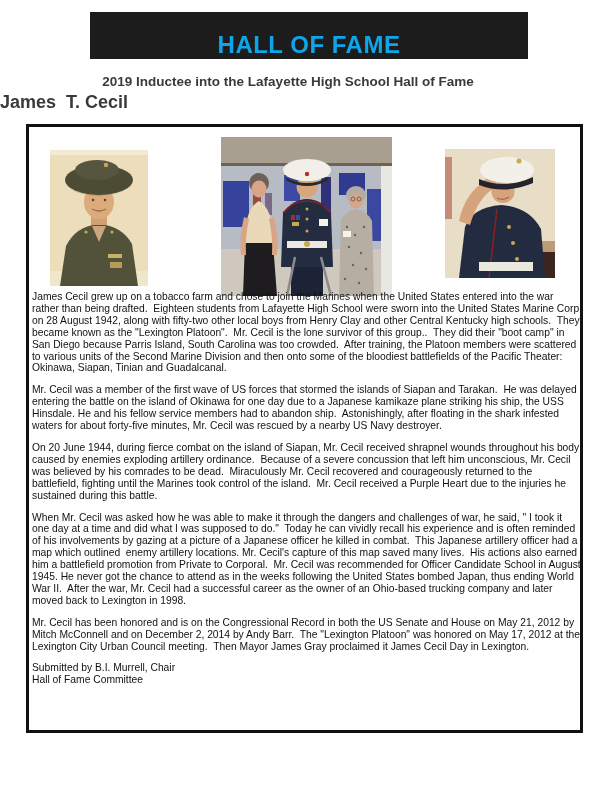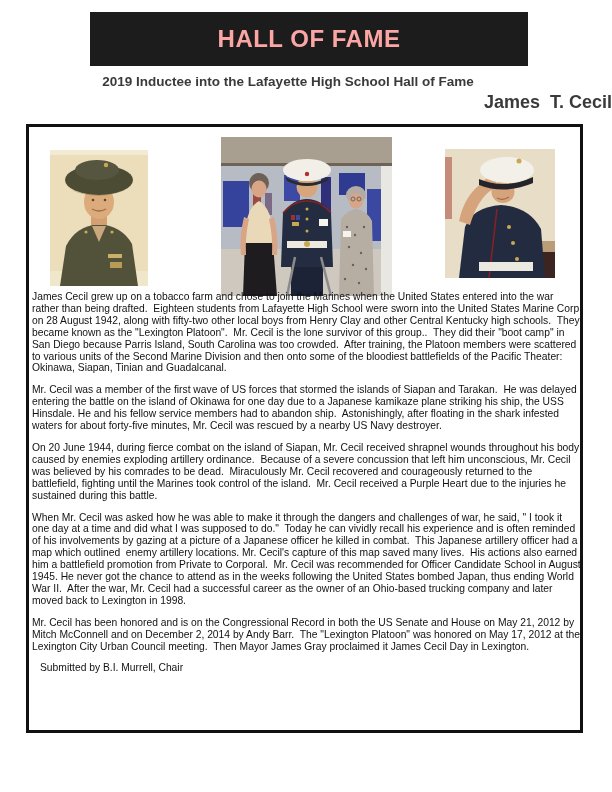--- a/index.html
+++ b/index.html
@@ -1,51 +1,51 @@
 <!DOCTYPE html>
 <html><head>
 <meta charset="utf-8">
 <style>
   html,body{margin:0;padding:0;background:#ffffff;}
   .page{
     position:relative;width:612px;height:792px;background:#ffffff;
     font-family:"Liberation Sans", sans-serif;overflow:hidden;
   }
   .banner{
-    position:absolute;left:90px;top:12px;width:438px;height:54px;
-    background:#1c1c1c;color:#fca5a5;display:flex;align-items:center;justify-content:center;
+    position:absolute;left:90px;top:12px;width:438px;height:47px;
+    background:#1c1c1c;color:#0ea5e9;display:flex;align-items:flex-end;justify-content:center;
   }
   .banner-title{
     font-size:24px;font-weight:bold;letter-spacing:0.5px;white-space:pre;
   }
   .subtitle{
     position:absolute;left:0;top:74px;width:576px;text-align:center;
     font-size:13.5px;font-weight:bold;color:#3a3a3a;white-space:pre;
   }
   .inductee-name{
-    position:absolute;left:0;top:92px;width:612px;text-align:right;
+    position:absolute;left:0;top:92px;width:612px;text-align:left;
     font-size:18px;font-weight:bold;color:#3a3a3a;white-space:pre;
   }
   .frame{
     position:absolute;left:26px;top:124px;width:551px;height:603px;
     border:3px solid #111111;background:#ffffff;
   }
   .photo{position:absolute;}
   .photo svg{display:block;width:100%;height:100%;}
   .photo-1{left:50px;top:150px;width:98px;height:136px;}
   .photo-2{left:221px;top:137px;width:171px;height:159px;}
   .photo-3{left:445px;top:149px;width:110px;height:129px;}
   .article{
     position:absolute;left:32px;top:291px;width:549px;
     font-size:10.3px;line-height:11.9px;color:#111111;
   }
   .article p{
     margin:0 0 10px 0;white-space:pre-wrap;
   }
-  .signature p{margin:8px;white-space:pre-wrap;}
+  .signature p{margin:0;white-space:pre-wrap;}
 </style>
 </head>
 <body>
 
 <div class="page">
 
   <div class="banner">
     <span class="banner-title">HALL OF FAME</span>
   </div>
 
@@ -164,16 +164,17 @@
   </div>
 
   <div class="article">
     <p>James Cecil grew up on a tobacco farm and chose to join the Marines when the United States entered into the war rather than being drafted.  Eighteen students from Lafayette High School were sworn into the United States Marine Corp on 28 August 1942, along with fifty-two other local boys from Henry Clay and other Central Kentucky high schools.  They became known as the "Lexington Platoon".  Mr. Cecil is the lone survivor of this group..  They did their "boot camp" in San Diego because Parris Island, South Carolina was too crowded.  After training, the Platoon members were scattered to various units of the Second Marine Division and then onto some of the bloodiest battlefields of the Pacific Theater: Okinawa, Siapan, Tinian and Guadalcanal.</p>
     <p>Mr. Cecil was a member of the first wave of US forces that stormed the islands of Siapan and Tarakan.  He was delayed entering the battle on the island of Okinawa for one day due to a Japanese kamikaze plane striking his ship, the USS Hinsdale. He and his fellow service members had to abandon ship.  Astonishingly, after floating in the shark infested waters for about forty-five minutes, Mr. Cecil was rescued by a nearby US Navy destroyer.</p>
     <p>On 20 June 1944, during fierce combat on the island of Siapan, Mr. Cecil received shrapnel wounds throughout his body caused by enemies exploding artillery ordinance.  Because of a severe concussion that left him unconscious, Mr. Cecil was believed by his comrades to be dead.  Miraculously Mr. Cecil recovered and courageously returned to the battlefield, fighting until the Marines took control of the island.  Mr. Cecil received a Purple Heart due to the injuries he sustained during this battle.</p>
     <p>When Mr. Cecil was asked how he was able to make it through the dangers and challenges of war, he said, " I took it one day at a time and did what I was supposed to do."  Today he can vividly recall his experience and is often reminded of his involvements by gazing at a picture of a Japanese officer he killed in combat.  This Japanese artillery officer had a map which outlined  enemy artillery locations. Mr. Cecil's capture of this map saved many lives.  His actions also earned him a battlefield promotion from Private to Corporal.  Mr. Cecil was recommended for Officer Candidate School in August 1945. He never got the chance to attend as in the weeks following the United States bombed Japan, thus ending World War II.  After the war, Mr. Cecil had a successful career as the owner of an Ohio-based trucking company and later moved back to Lexington in 1998.</p>
     <p>Mr. Cecil has been honored and is on the Congressional Record in both the US Senate and House on May 21, 2012 by Mitch McConnell and on December 2, 2014 by Andy Barr.  The "Lexington Platoon" was honored on May 17, 2012 at the Lexington City Urban Council meeting.  Then Mayor James Gray proclaimed it James Cecil Day in Lexington.</p>
     <div class="signature">
       <p>Submitted by B.I. Murrell, Chair</p>
+      <p>Hall of Fame Committee</p>
     </div>
   </div>
 
 </div>
 
 </body></html>

